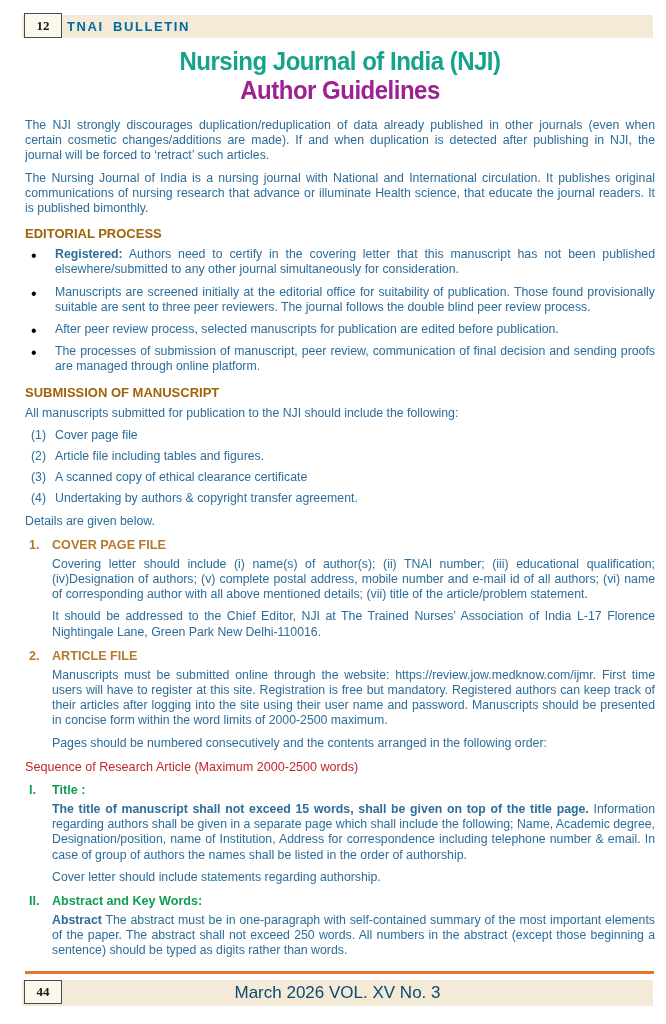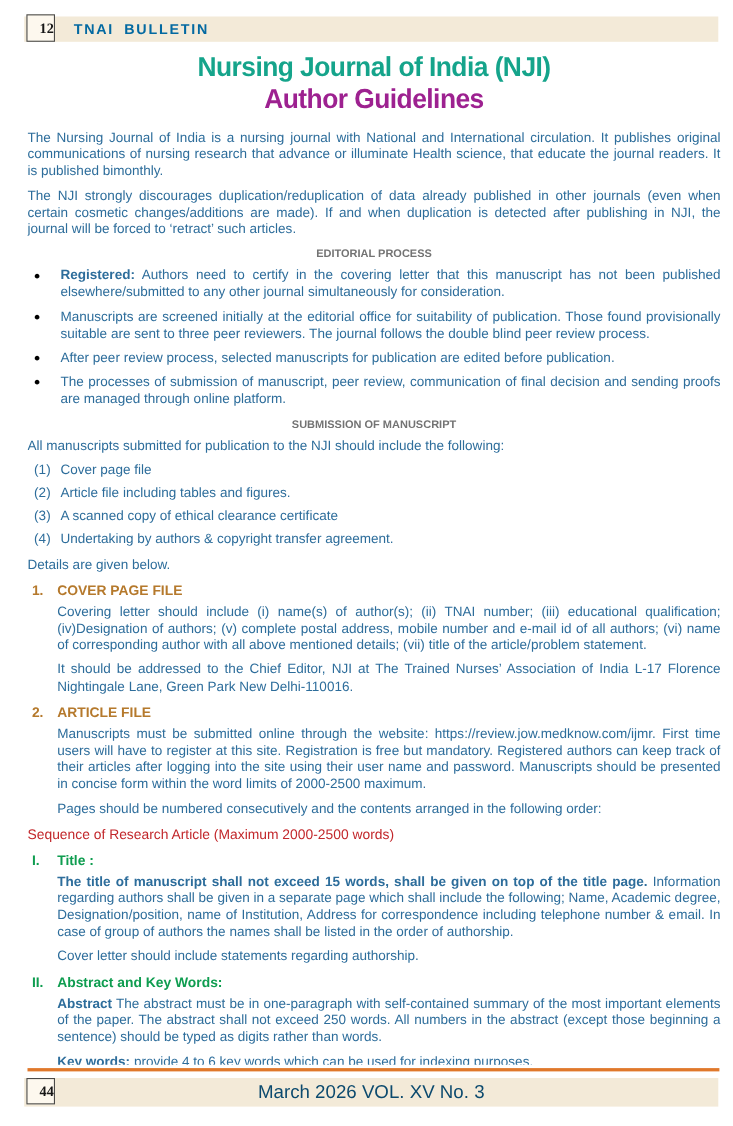--- a/index.html
+++ b/index.html
@@ -9,24 +9,24 @@
     font-family:"Liberation Sans", sans-serif; overflow:hidden;
   }
 
   
   .bar {
     position:absolute; left:22px; width:631px; height:23px;
     background:#f3ead8;
   }
   .bar.top { top:15px; }
   .pnum-box {
-    position:absolute; top:-2px; left:2px; width:26px; height:25px;
+    position:absolute; top:-2px; left:2px; width:38px; height:25px;
     background:#fdf8ee; border:1.5px solid #4a4a48;
     font-family:"Liberation Serif", serif; font-weight:bold; font-size:13px;
-    color:#171717; display:flex; align-items:center; justify-content:flex-end;
+    color:#171717; display:flex; align-items:center; justify-content:center;
   }
   .bar-title {
     position:absolute; left:45px; top:0; line-height:23px;
     font-size:13px; font-weight:600; letter-spacing:1.6px; word-spacing:4px;
     color:#0369a1;
   }
 
   
   .main {
     position:absolute; top:46px; left:25px; width:630px; bottom:56px;
@@ -40,23 +40,22 @@
   .doc-subtitle {
     text-align:center; font-size:24px; line-height:28px; font-weight:bold;
     letter-spacing:-0.5px; color:#9d2190; margin-top:1px; margin-bottom:13px;
     transform:scaleY(1.04);
   }
   p.body {
     font-size:12.3px; line-height:15.2px; color:#2d6d9b;
     text-align:justify; margin-bottom:7px;
   }
   .h-ochre {
-    font-size:10px; font-weight:bold; color:#737373;
+    font-size:13px; font-weight:bold; color:#a16207;
     margin:10px 0 6px;
-    text-align:center;
   }
   .h-red {
     font-size:12.6px; font-weight:normal; color:#c2272b;
     margin:9px 0 7px;
   }
   .indent-row { position:relative; padding-left:30px; }
   .indent-row .marker { position:absolute; left:6px; top:0; }
   .bullet-item { margin-bottom:7px; }
   .num-item { margin-bottom:6px; }
   .sec-head {
@@ -90,22 +89,22 @@
       <span>12</span>
     </div>
     <div class="bar-title">TNAI BULLETIN</div>
   </div>
 
   <div class="main">
 
     <div class="doc-title">Nursing Journal of India (NJI)</div>
     <div class="doc-subtitle">Author Guidelines</div>
 
+    <p class="body">The NJI strongly discourages duplication/reduplication of data already published in other journals (even when certain cosmetic changes/additions are made). If and when duplication is detected after publishing in NJI, the journal will be forced to ‘retract’ such articles.</p>
     <p class="body">The Nursing Journal of India is a nursing journal with National and International circulation. It publishes original communications of nursing research that advance or illuminate Health science, that educate the journal readers. It is published bimonthly.</p>
-    <p class="body">The NJI strongly discourages duplication/reduplication of data already published in other journals (even when certain cosmetic changes/additions are made). If and when duplication is detected after publishing in NJI, the journal will be forced to ‘retract’ such articles.</p>
 
     <div class="h-ochre">EDITORIAL PROCESS</div>
 
     <div class="indent-row bullet-item">
       <span class="marker">•</span>
       <p class="body" style="margin-bottom:0"><b class="lead">Registered:</b><span> Authors need to certify in the covering letter that this manuscript has not been published elsewhere/submitted to any other journal simultaneously for consideration.</span></p>
     </div>
     <div class="indent-row bullet-item">
       <span class="marker">•</span>
       <p class="body" style="margin-bottom:0">Manuscripts are screened initially at the editorial office for suitability of publication. Those found provisionally suitable are sent to three peer reviewers. The journal follows the double blind peer review process.</p>

